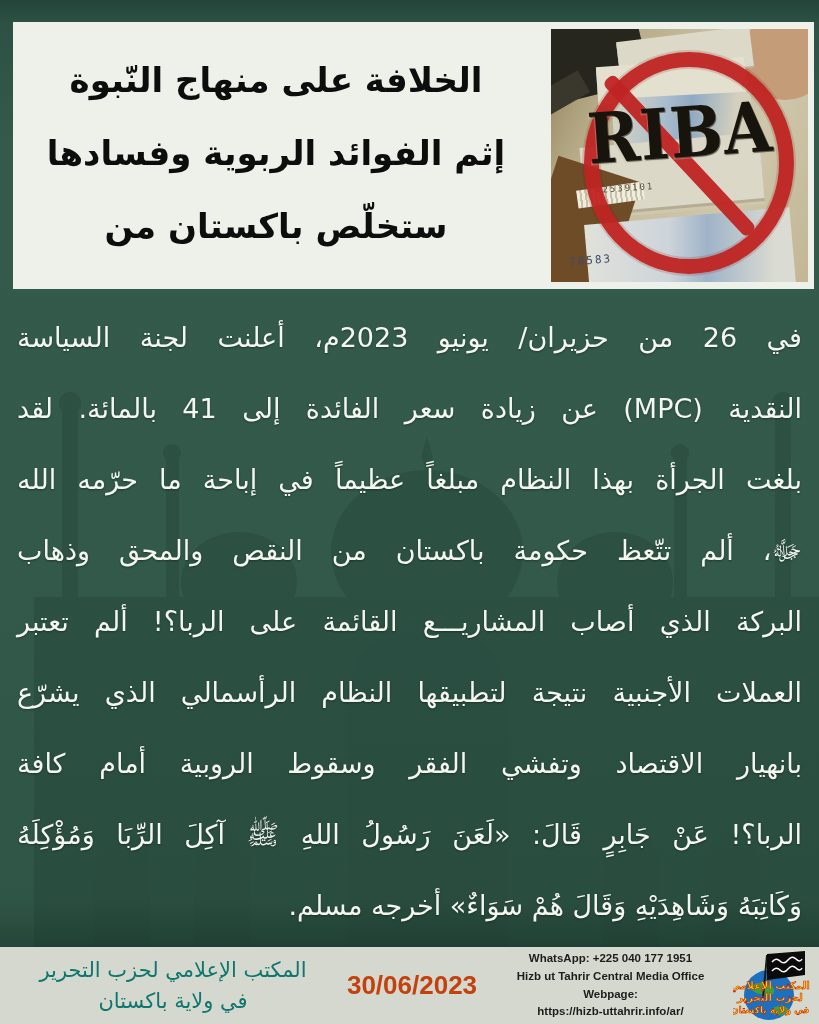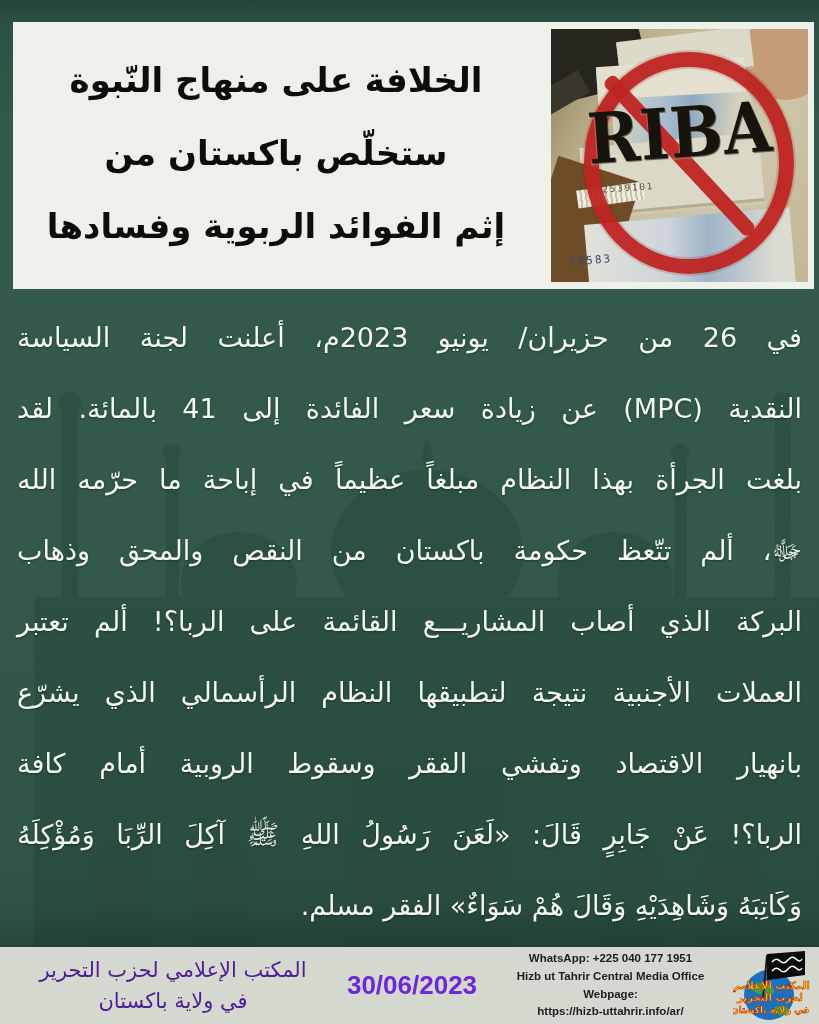--- a/index.html
+++ b/index.html
@@ -36,36 +36,36 @@
   
   .body-block{position:absolute;left:0;right:0;top:290px;bottom:77px;direction:rtl;padding:12px 17px 0 17px;}
   .mosque{position:absolute;left:0;right:0;bottom:0;opacity:.16;}
   .body-line{position:relative;z-index:1;height:71px;line-height:71px;font-size:27px;font-weight:400;color:#f4f6f0;
              text-align:justify;text-align-last:justify;white-space:normal;overflow:visible;
              text-shadow:0 1px 2px rgba(10,25,18,.45);}
   .body-line.last{text-align-last:right;}
   
   .footer{position:absolute;left:0;right:0;bottom:0;height:77px;background:#d5d8cf;display:flex;align-items:center;
           padding:0 8px 0 14px;box-sizing:border-box;}
-  .office{width:318px;text-align:center;direction:rtl;font-size:21px;color:#4c1d95;line-height:1.45;}
-  .date{width:160px;text-align:center;font-family:"Liberation Sans",sans-serif;font-size:26px;font-weight:700;color:#6d28d9;}
+  .office{width:318px;text-align:center;direction:rtl;font-size:21px;color:#0f766e;line-height:1.45;}
+  .date{width:160px;text-align:center;font-family:"Liberation Sans",sans-serif;font-size:26px;font-weight:700;color:#c2410c;}
   .contacts{flex:1;text-align:center;font-family:"Liberation Sans",sans-serif;font-size:11.5px;font-weight:700;
             color:#1d1d1d;line-height:1.55;}
   .logo{width:78px;height:72px;flex:0 0 auto;margin-left:4px;}
 </style>
 </head>
 <body>
 
 <div class="page">
 
   <div class="header-card">
     <div class="title-block" dir="rtl">
       <div class="title-line">الخلافة على منهاج النّبوة</div>
+      <div class="title-line">إثم الفوائد الربوية وفسادها</div>
       <div class="title-line">ستخلّص باكستان من</div>
-      <div class="title-line">إثم الفوائد الربوية وفسادها</div>
     </div>
 
     <div class="photo">
       <div class="ph obj-dark"></div>
       <div class="ph obj-dark2"></div>
       <div class="ph hand"></div>
       <div class="ph paper1"></div>
       <div class="ph paper2"></div>
       <div class="ph note-blue"></div>
       <div class="ph note-mid"></div>
@@ -106,21 +106,21 @@
       </g>
     </svg>
     <div class="body-line">في 26 من حزيران/ يونيو 2023م، أعلنت لجنة السياسة</div>
     <div class="body-line">النقدية (MPC) عن زيادة سعر الفائدة إلى 41 بالمائة. لقد</div>
     <div class="body-line">بلغت الجرأة بهذا النظام مبلغاً عظيماً في إباحة ما حرّمه الله</div>
     <div class="body-line">ﷻ، ألم تتّعظ حكومة باكستان من النقص والمحق وذهاب</div>
     <div class="body-line">البركة الذي أصاب المشاريـــع القائمة على الربا؟! ألم تعتبر</div>
     <div class="body-line">العملات الأجنبية نتيجة لتطبيقها النظام الرأسمالي الذي يشرّع</div>
     <div class="body-line">بانهيار الاقتصاد وتفشي الفقر وسقوط الروبية أمام كافة</div>
     <div class="body-line">الربا؟! عَنْ جَابِرٍ قَالَ: «لَعَنَ رَسُولُ اللهِ ﷺ آكِلَ الرِّبَا وَمُؤْكِلَهُ</div>
-    <div class="body-line last">وَكَاتِبَهُ وَشَاهِدَيْهِ وَقَالَ هُمْ سَوَاءٌ» الفقر مسلم.</div>
+    <div class="body-line last">وَكَاتِبَهُ وَشَاهِدَيْهِ وَقَالَ هُمْ سَوَاءٌ» أخرجه مسلم.</div>
   </div>
 
   <div class="footer">
     <div class="office">
       <div>المكتب الإعلامي لحزب التحرير</div>
       <div>في ولاية باكستان</div>
     </div>
     <div class="date">30/06/2023</div>
     <div class="contacts">
       <div>WhatsApp: +225 040 177 1951</div>

